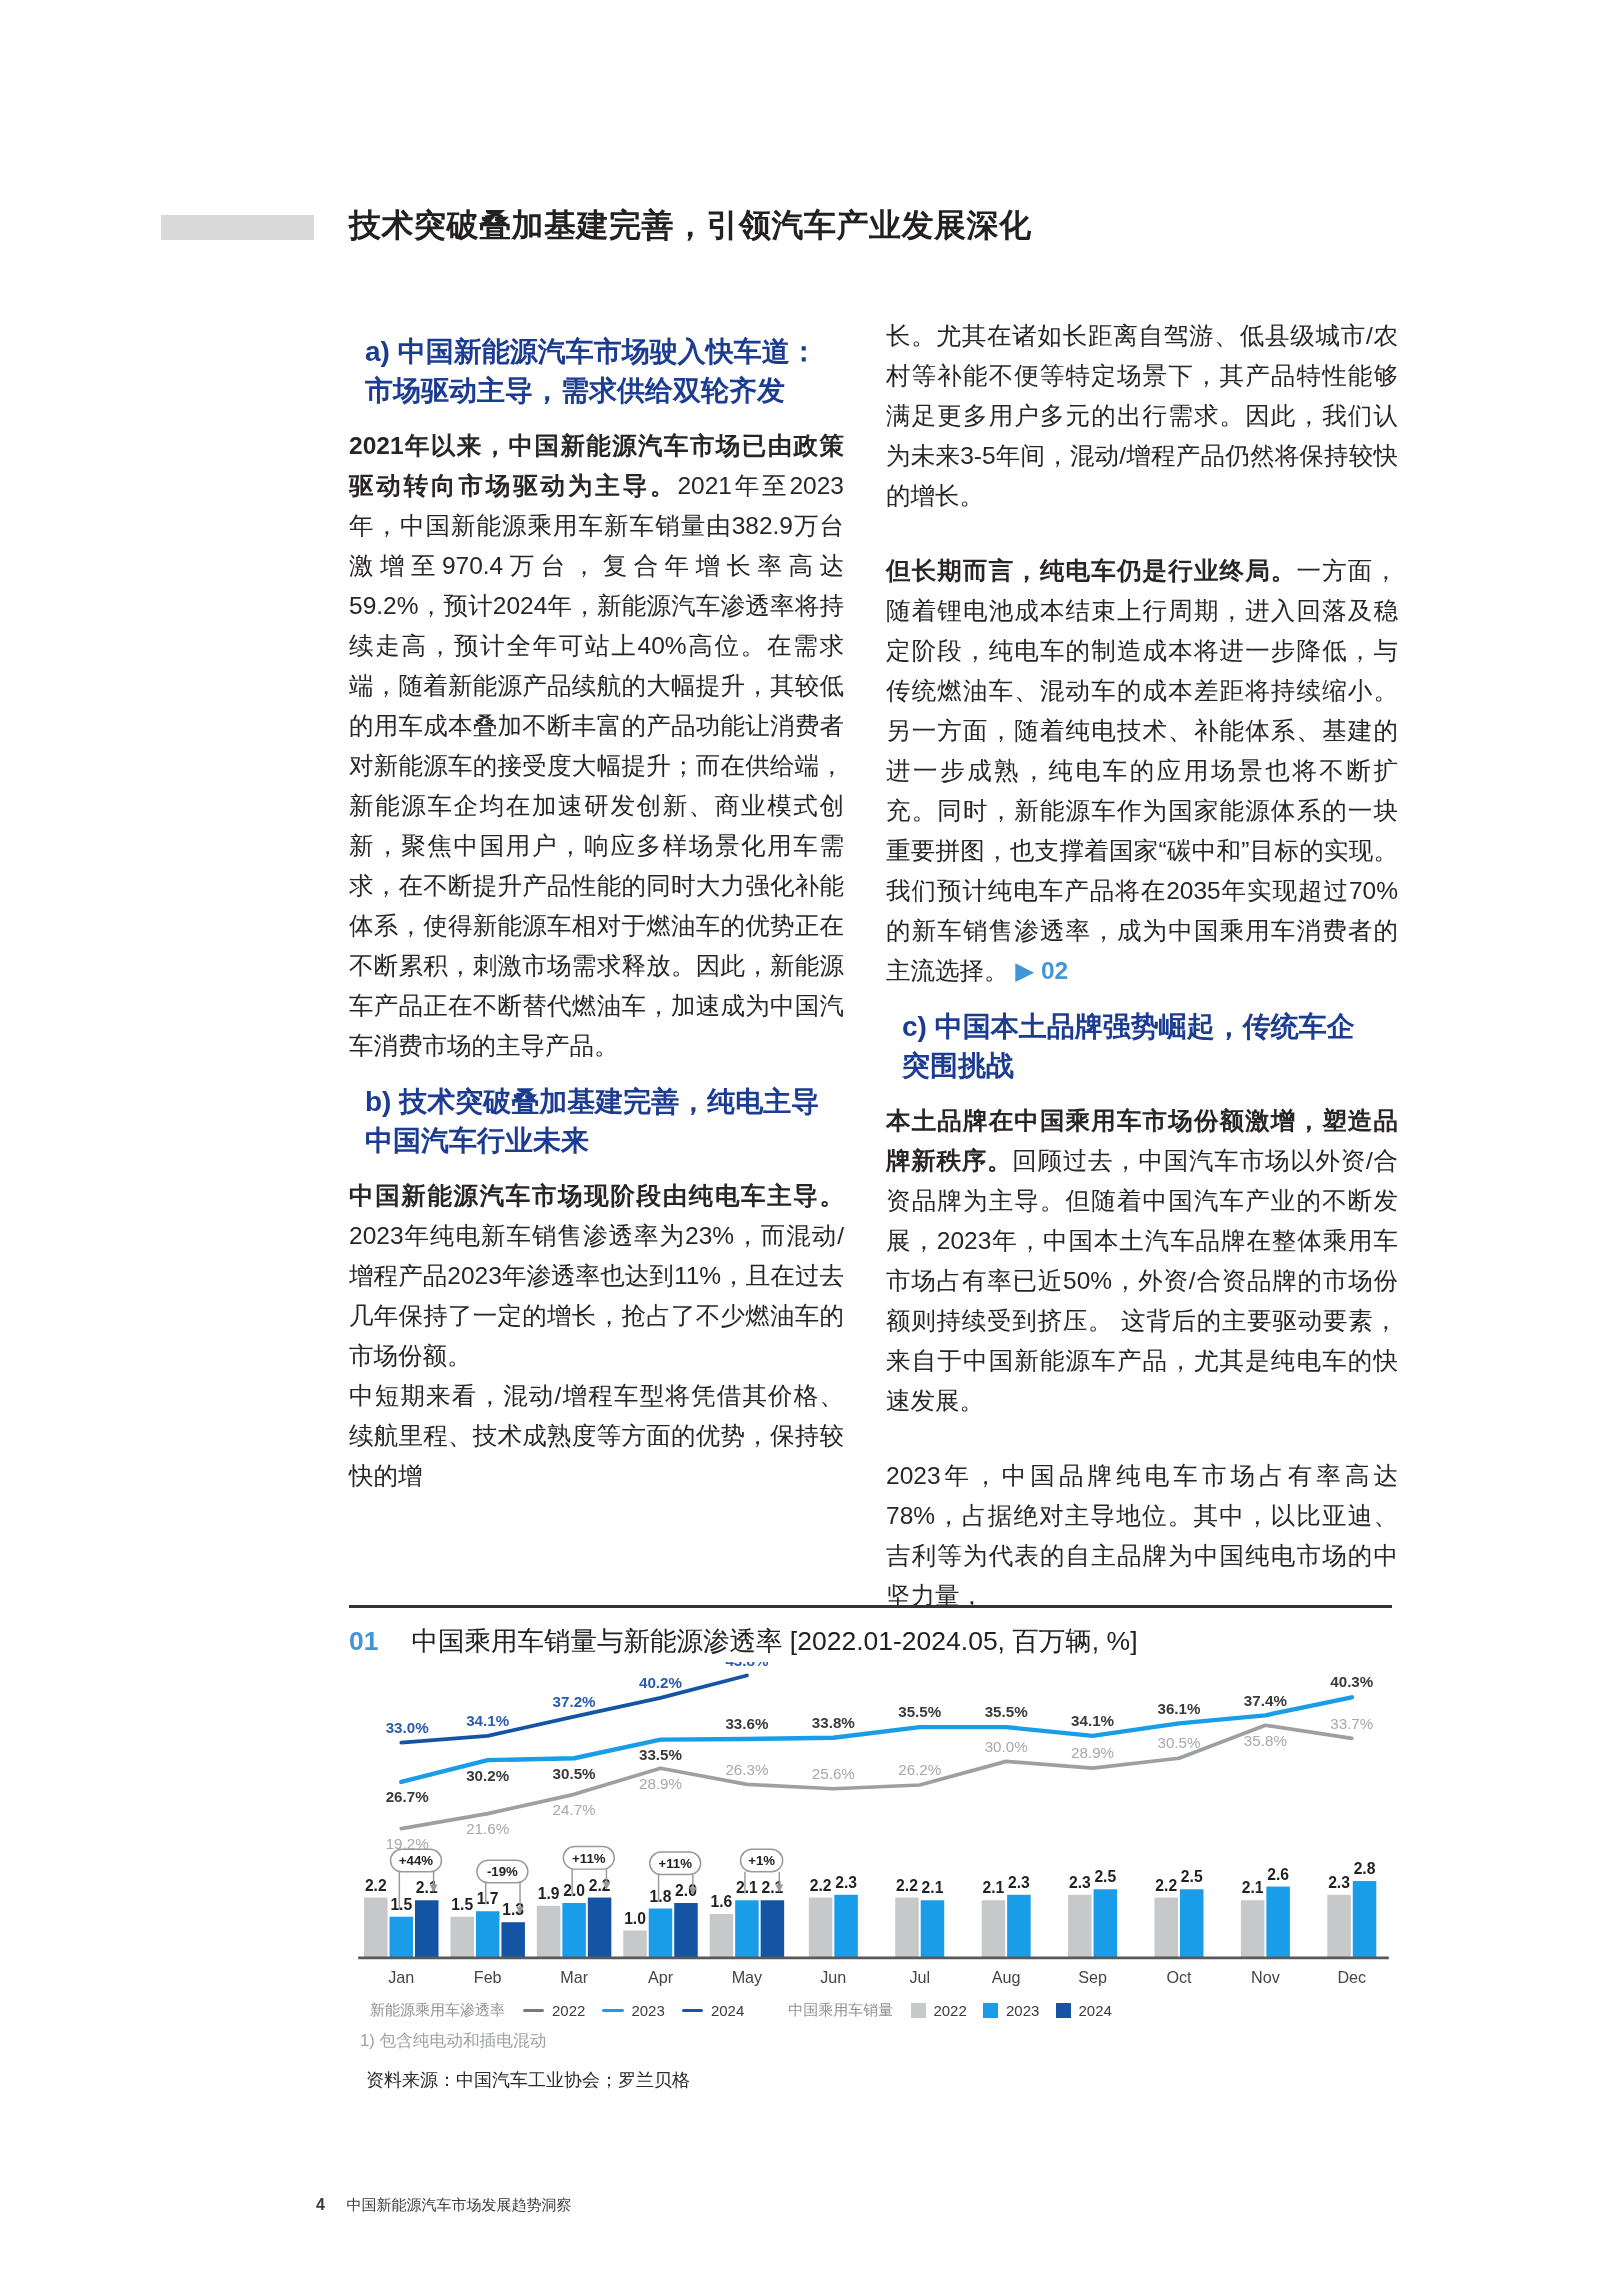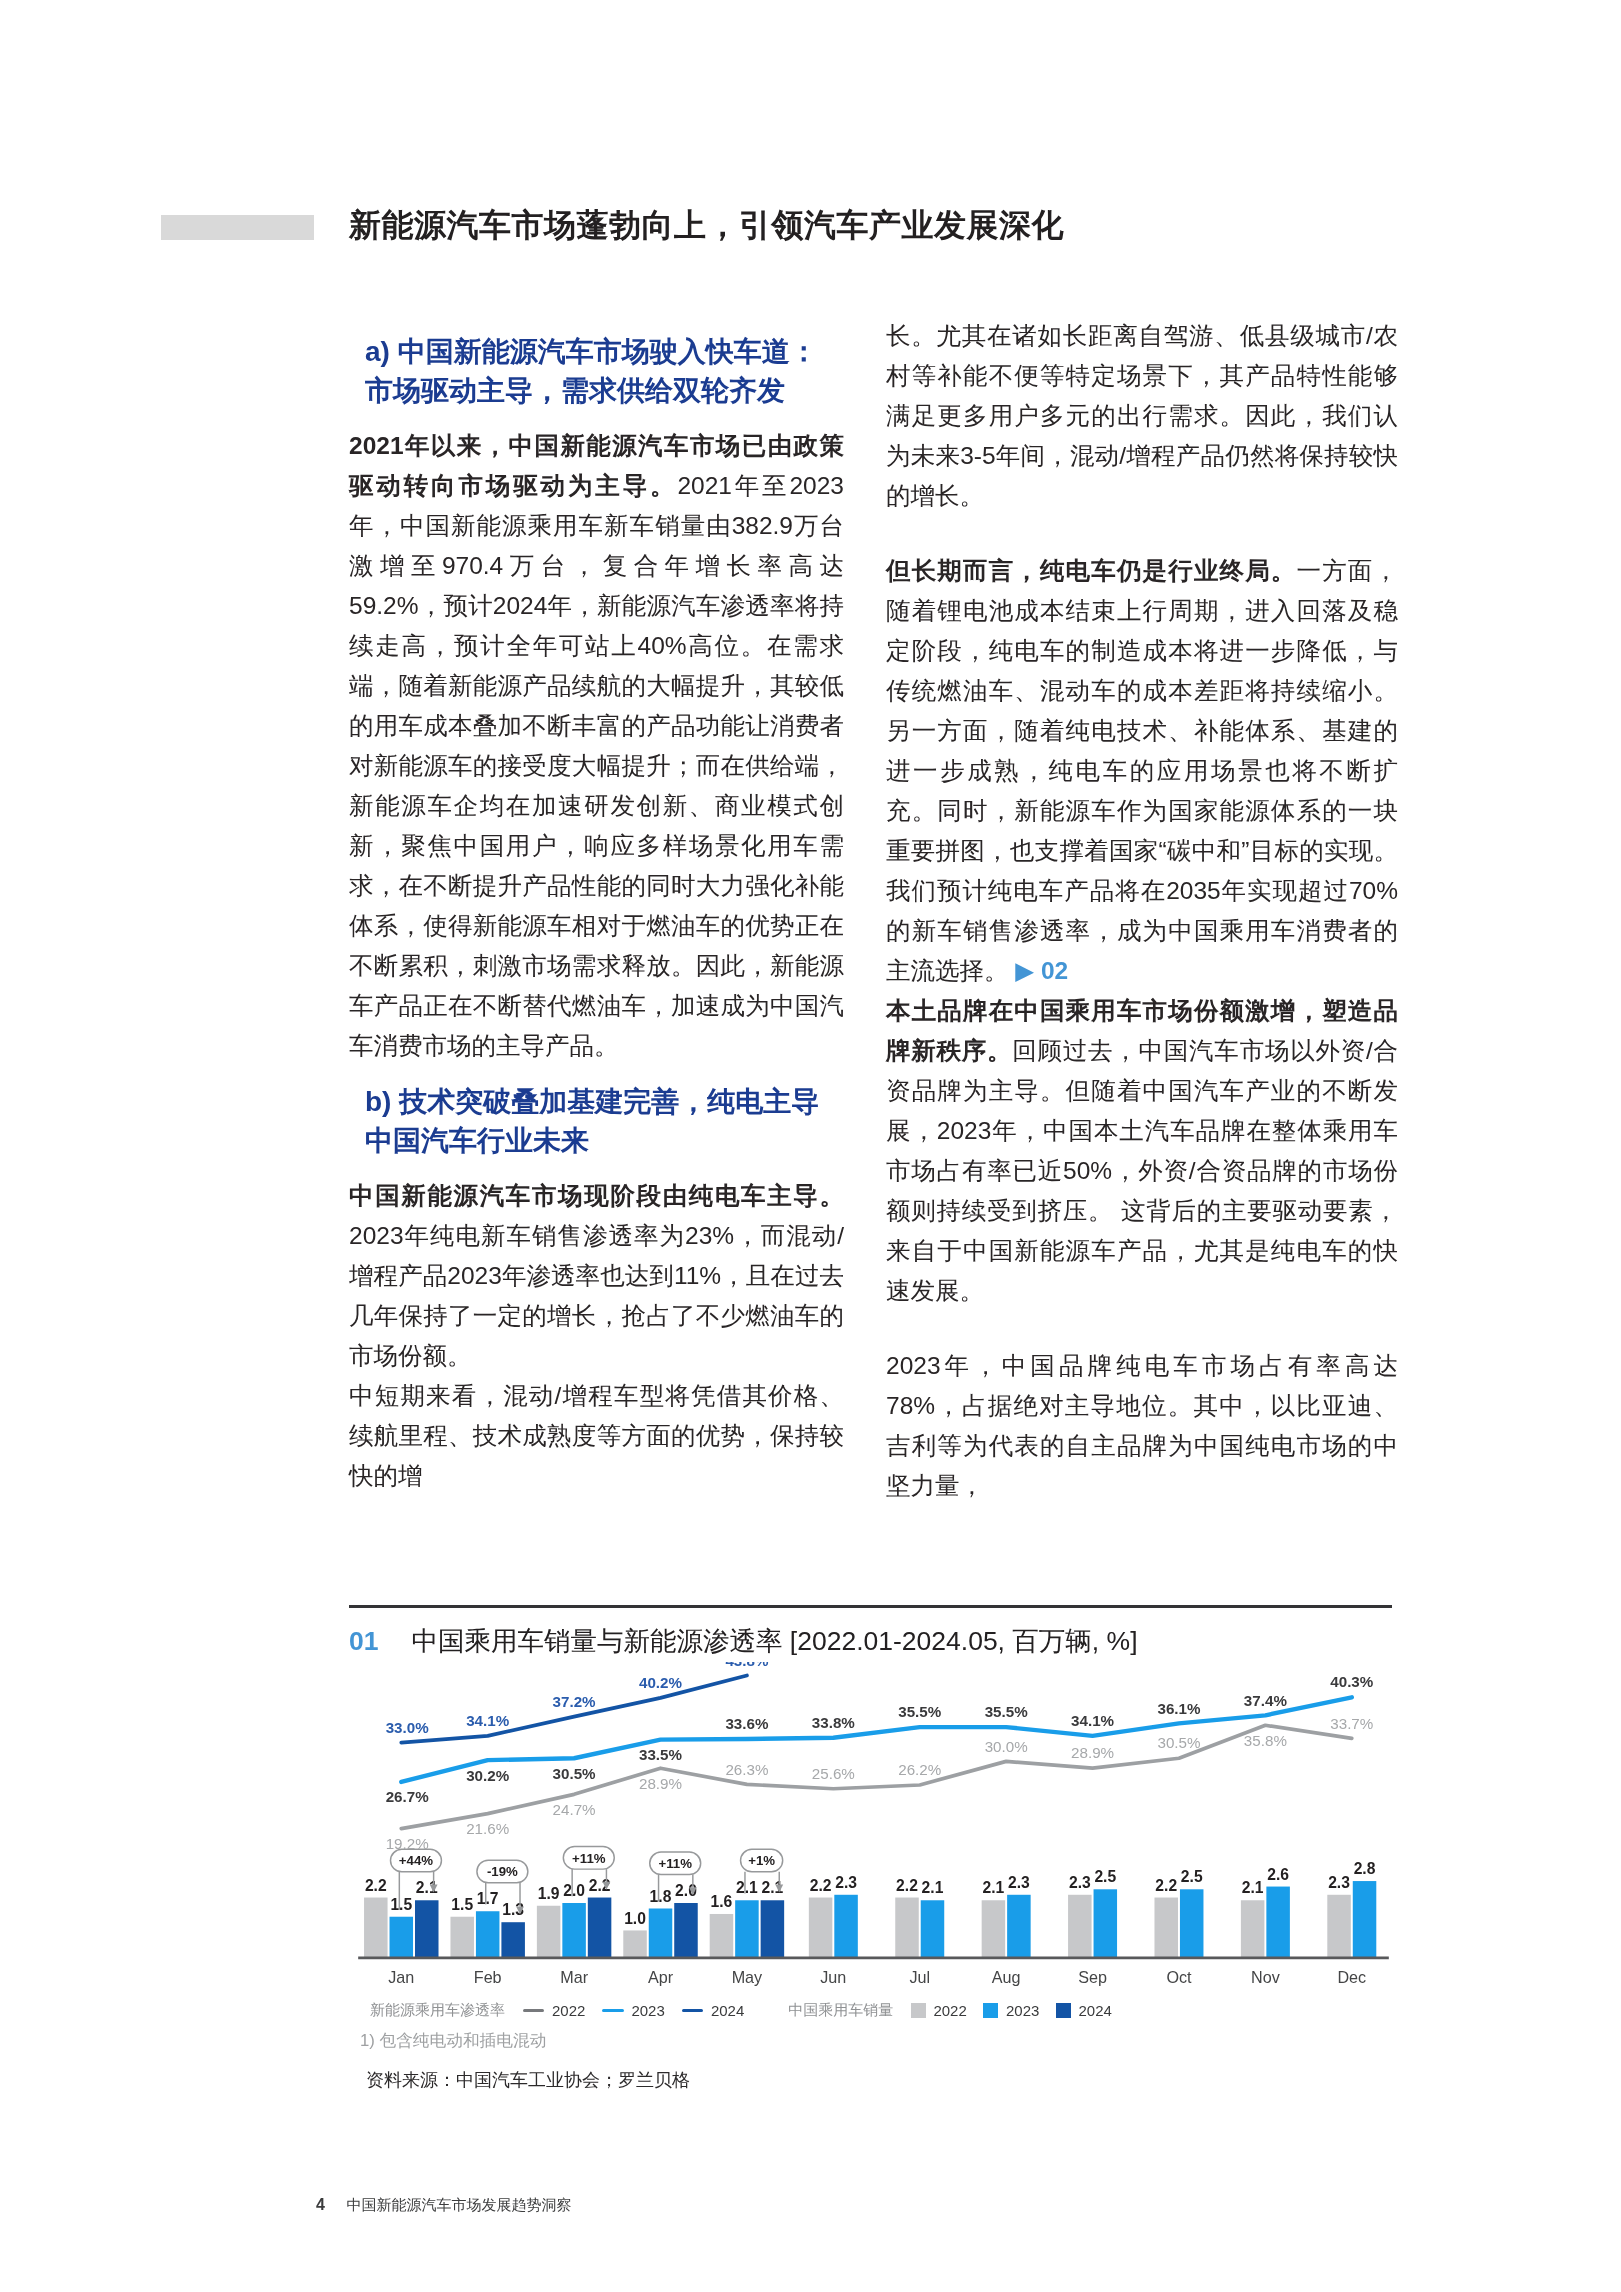--- a/index.html
+++ b/index.html
@@ -66,41 +66,45 @@
   }
   .footer .pnum{font-size:16px;font-weight:700;}
   .footer .ftext{font-size:15px;}
 </style>
 </head>
 <body>
 
 <div class="page">
 
   <div class="accent-bar"></div>
-  <div class="page-title">新能源汽车市场蓬勃向上，引领汽车产业发展深化</div>
+  <div class="page-title">技术突破叠加基建完善，引领汽车产业发展深化</div>
 
   <div class="col col-left">
     <h2 class="sec mb-head">
       <span class="hl">a) 中国新能源汽车市场驶入快车道：</span>
       <span class="hl">市场驱动主导，需求供给双轮齐发</span>
     </h2>
     <p><span class="lead">2021年以来，中国新能源汽车市场已由政策驱动转向市场驱动为主导。</span><span>2021年至2023年，中国新能源乘用车新车销量由382.9万台激增至970.4万台，复合年增长率高达59.2%，预计2024年，新能源汽车渗透率将持续走高，预计全年可站上40%高位。在需求端，随着新能源产品续航的大幅提升，其较低的用车成本叠加不断丰富的产品功能让消费者对新能源车的接受度大幅提升；而在供给端，新能源车企均在加速研发创新、商业模式创新，聚焦中国用户，响应多样场景化用车需求，在不断提升产品性能的同时大力强化补能体系，使得新能源车相对于燃油车的优势正在不断累积，刺激市场需求释放。因此，新能源车产品正在不断替代燃油车，加速成为中国汽车消费市场的主导产品。</span></p>
 
     <h2 class="sec mb-head mt-head-b">
       <span class="hl">b) 技术突破叠加基建完善，纯电主导</span>
       <span class="hl">中国汽车行业未来</span>
     </h2>
     <p><span class="lead">中国新能源汽车市场现阶段由纯电车主导。</span><span>2023年纯电新车销售渗透率为23%，而混动/增程产品2023年渗透率也达到11%，且在过去几年保持了一定的增长，抢占了不少燃油车的市场份额。</span></p>
     <p>中短期来看，混动/增程车型将凭借其价格、续航里程、技术成熟度等方面的优势，保持较快的增</p>
   </div>
 
   <div class="col col-right">
     <p>长。尤其在诸如长距离自驾游、低县级城市/农村等补能不便等特定场景下，其产品特性能够满足更多用户多元的出行需求。因此，我们认为未来3-5年间，混动/增程产品仍然将保持较快的增长。</p>
     <p class="mt-para"><span class="lead">但长期而言，纯电车仍是行业终局。</span><span>一方面，随着锂电池成本结束上行周期，进入回落及稳定阶段，纯电车的制造成本将进一步降低，与传统燃油车、混动车的成本差距将持续缩小。另一方面，随着纯电技术、补能体系、基建的进一步成熟，纯电车的应用场景也将不断扩充。同时，新能源车作为国家能源体系的一块重要拼图，也支撑着国家“碳中和”目标的实现。我们预计纯电车产品将在2035年实现超过70%的新车销售渗透率，成为中国乘用车消费者的主流选择。</span> <span class="figref">▶ 02</span></p>
 
+    <h2 class="sec mb-head mt-head-c">
+      <span class="hl">c) 中国本土品牌强势崛起，传统车企</span>
+      <span class="hl">突围挑战</span>
+    </h2>
     <p><span class="lead">本土品牌在中国乘用车市场份额激增，塑造品牌新秩序。</span><span>回顾过去，中国汽车市场以外资/合资品牌为主导。但随着中国汽车产业的不断发展，2023年，中国本土汽车品牌在整体乘用车市场占有率已近50%，外资/合资品牌的市场份额则持续受到挤压。 这背后的主要驱动要素，来自于中国新能源车产品，尤其是纯电车的快速发展。</span></p>
     <p class="mt-para">2023年，中国品牌纯电车市场占有率高达78%，占据绝对主导地位。其中，以比亚迪、吉利等为代表的自主品牌为中国纯电市场的中坚力量，</p>
   </div>
 
   <div class="chart-divider"></div>
   <div class="chart-head">
     <span class="fig-num">01</span>
     <span class="fig-title">中国乘用车销量与新能源渗透率 [2022.01-2024.05, 百万辆, %]</span>
   </div>
 

